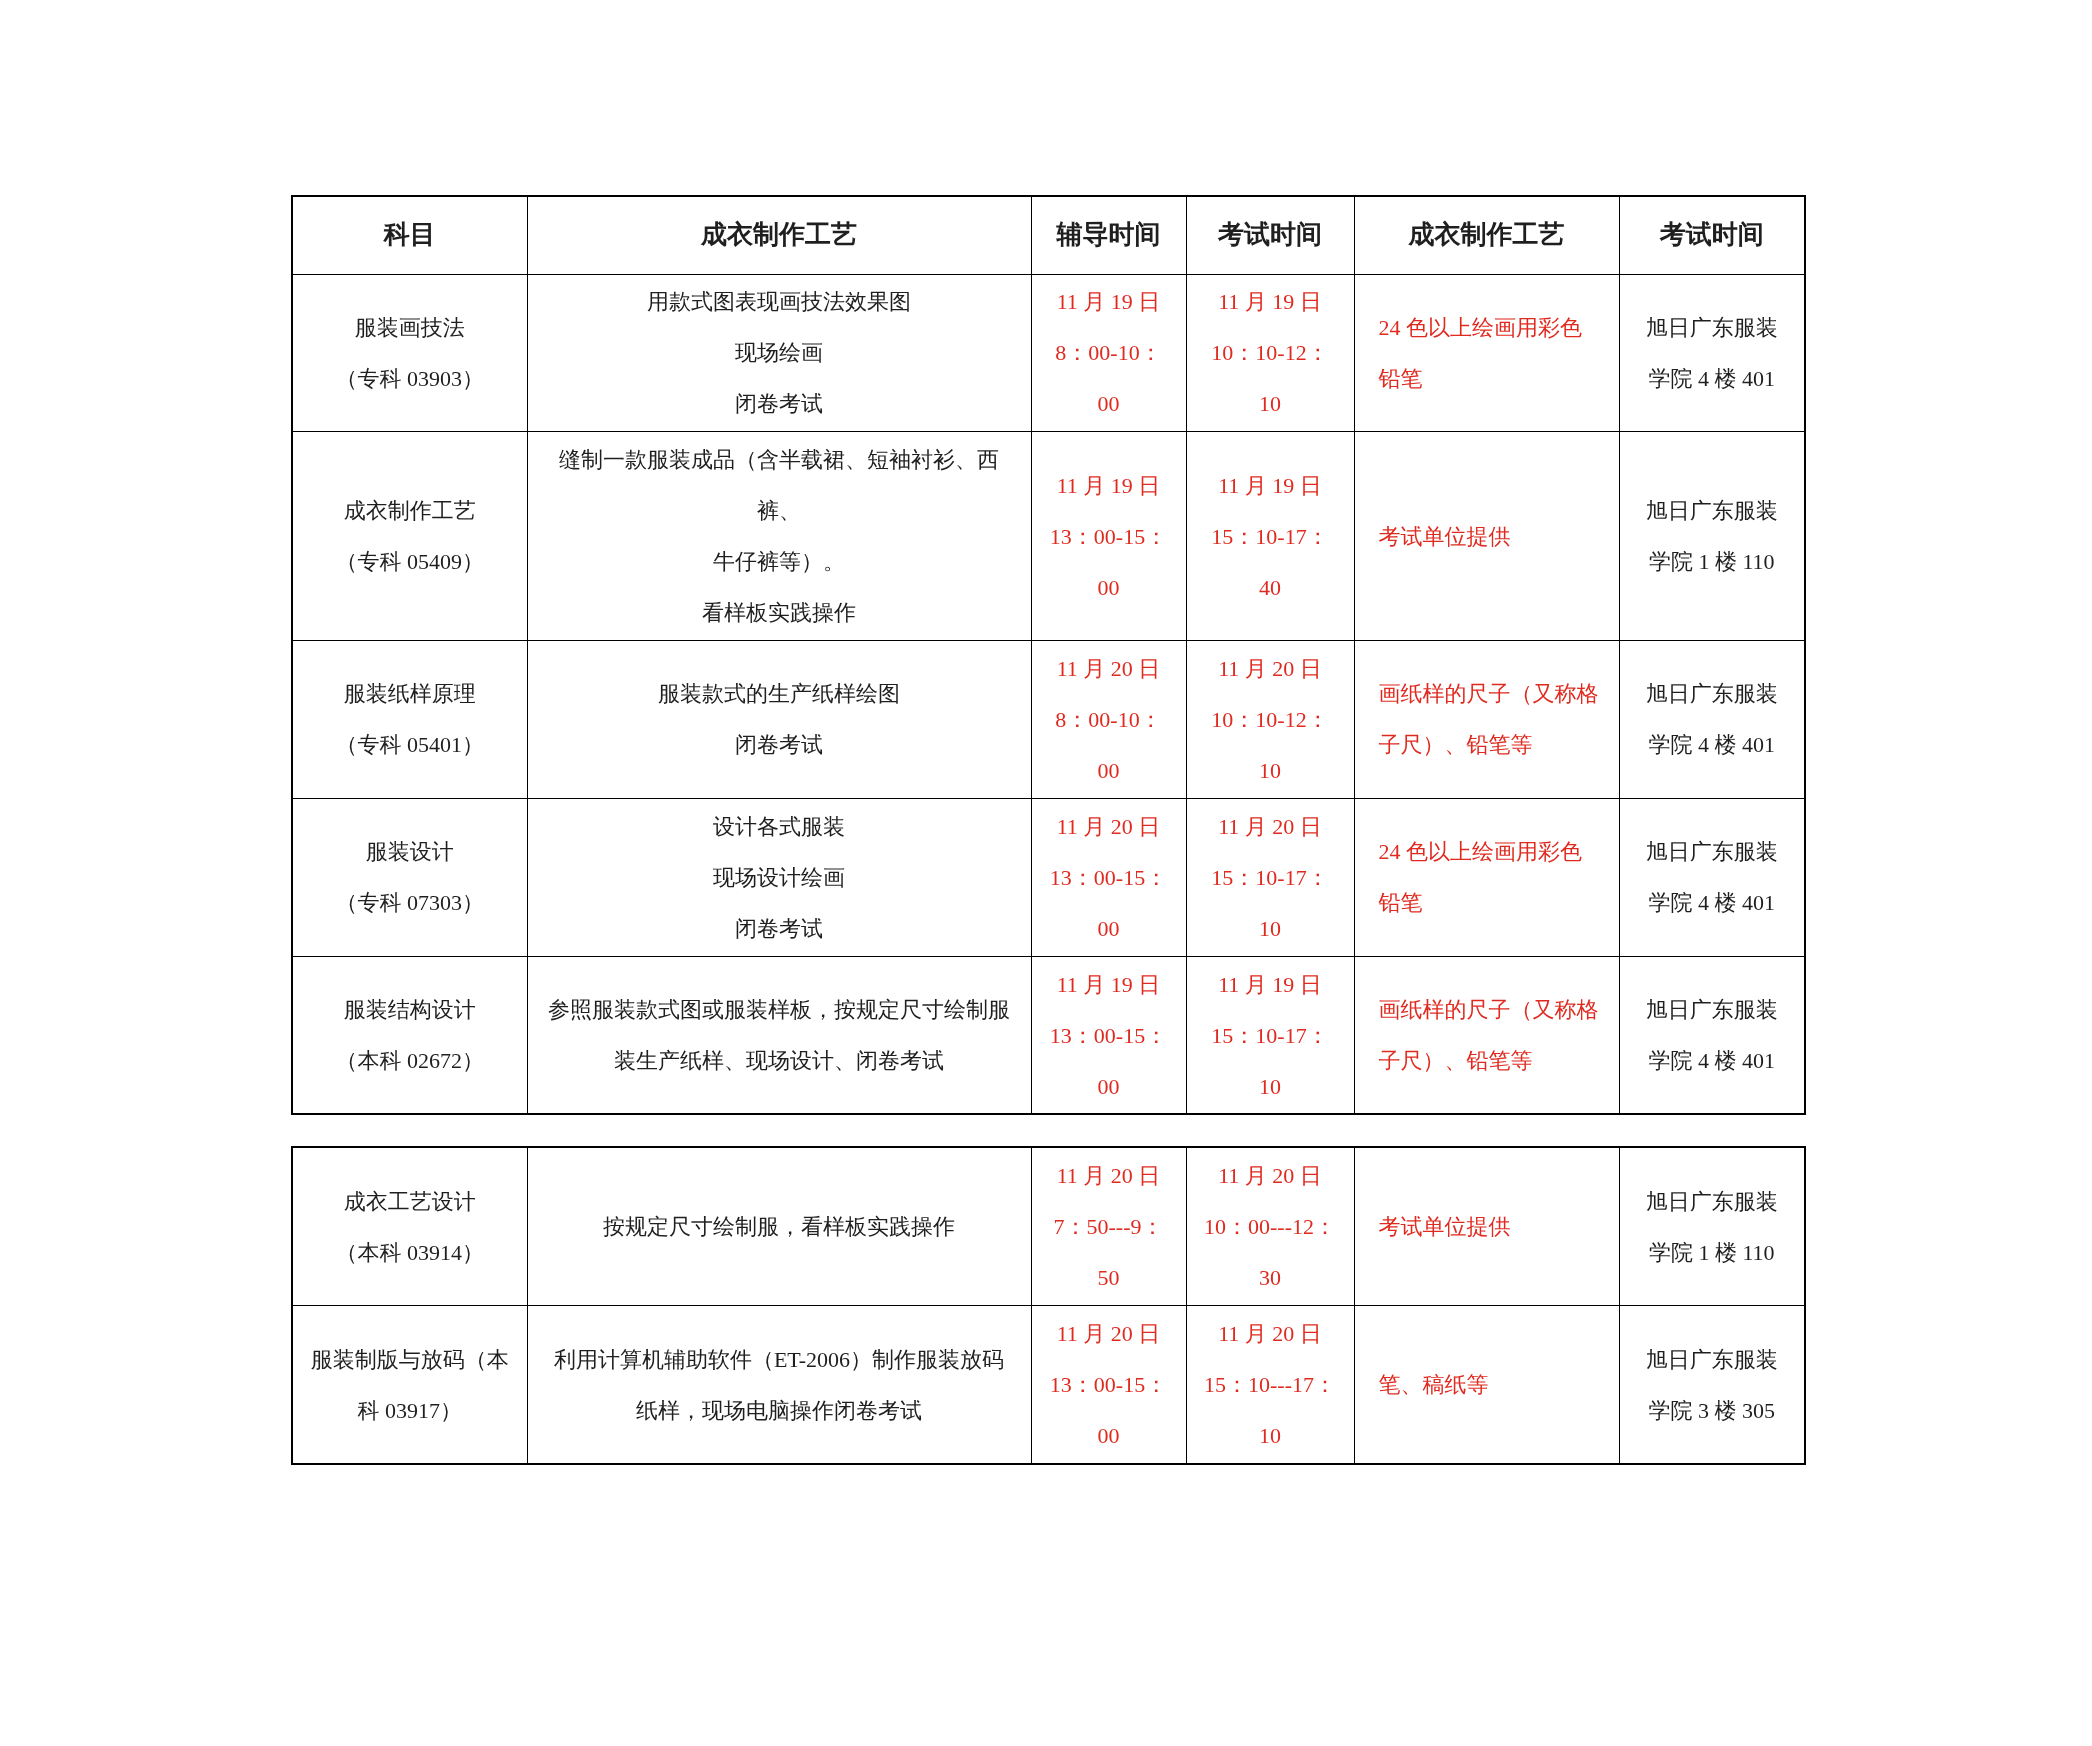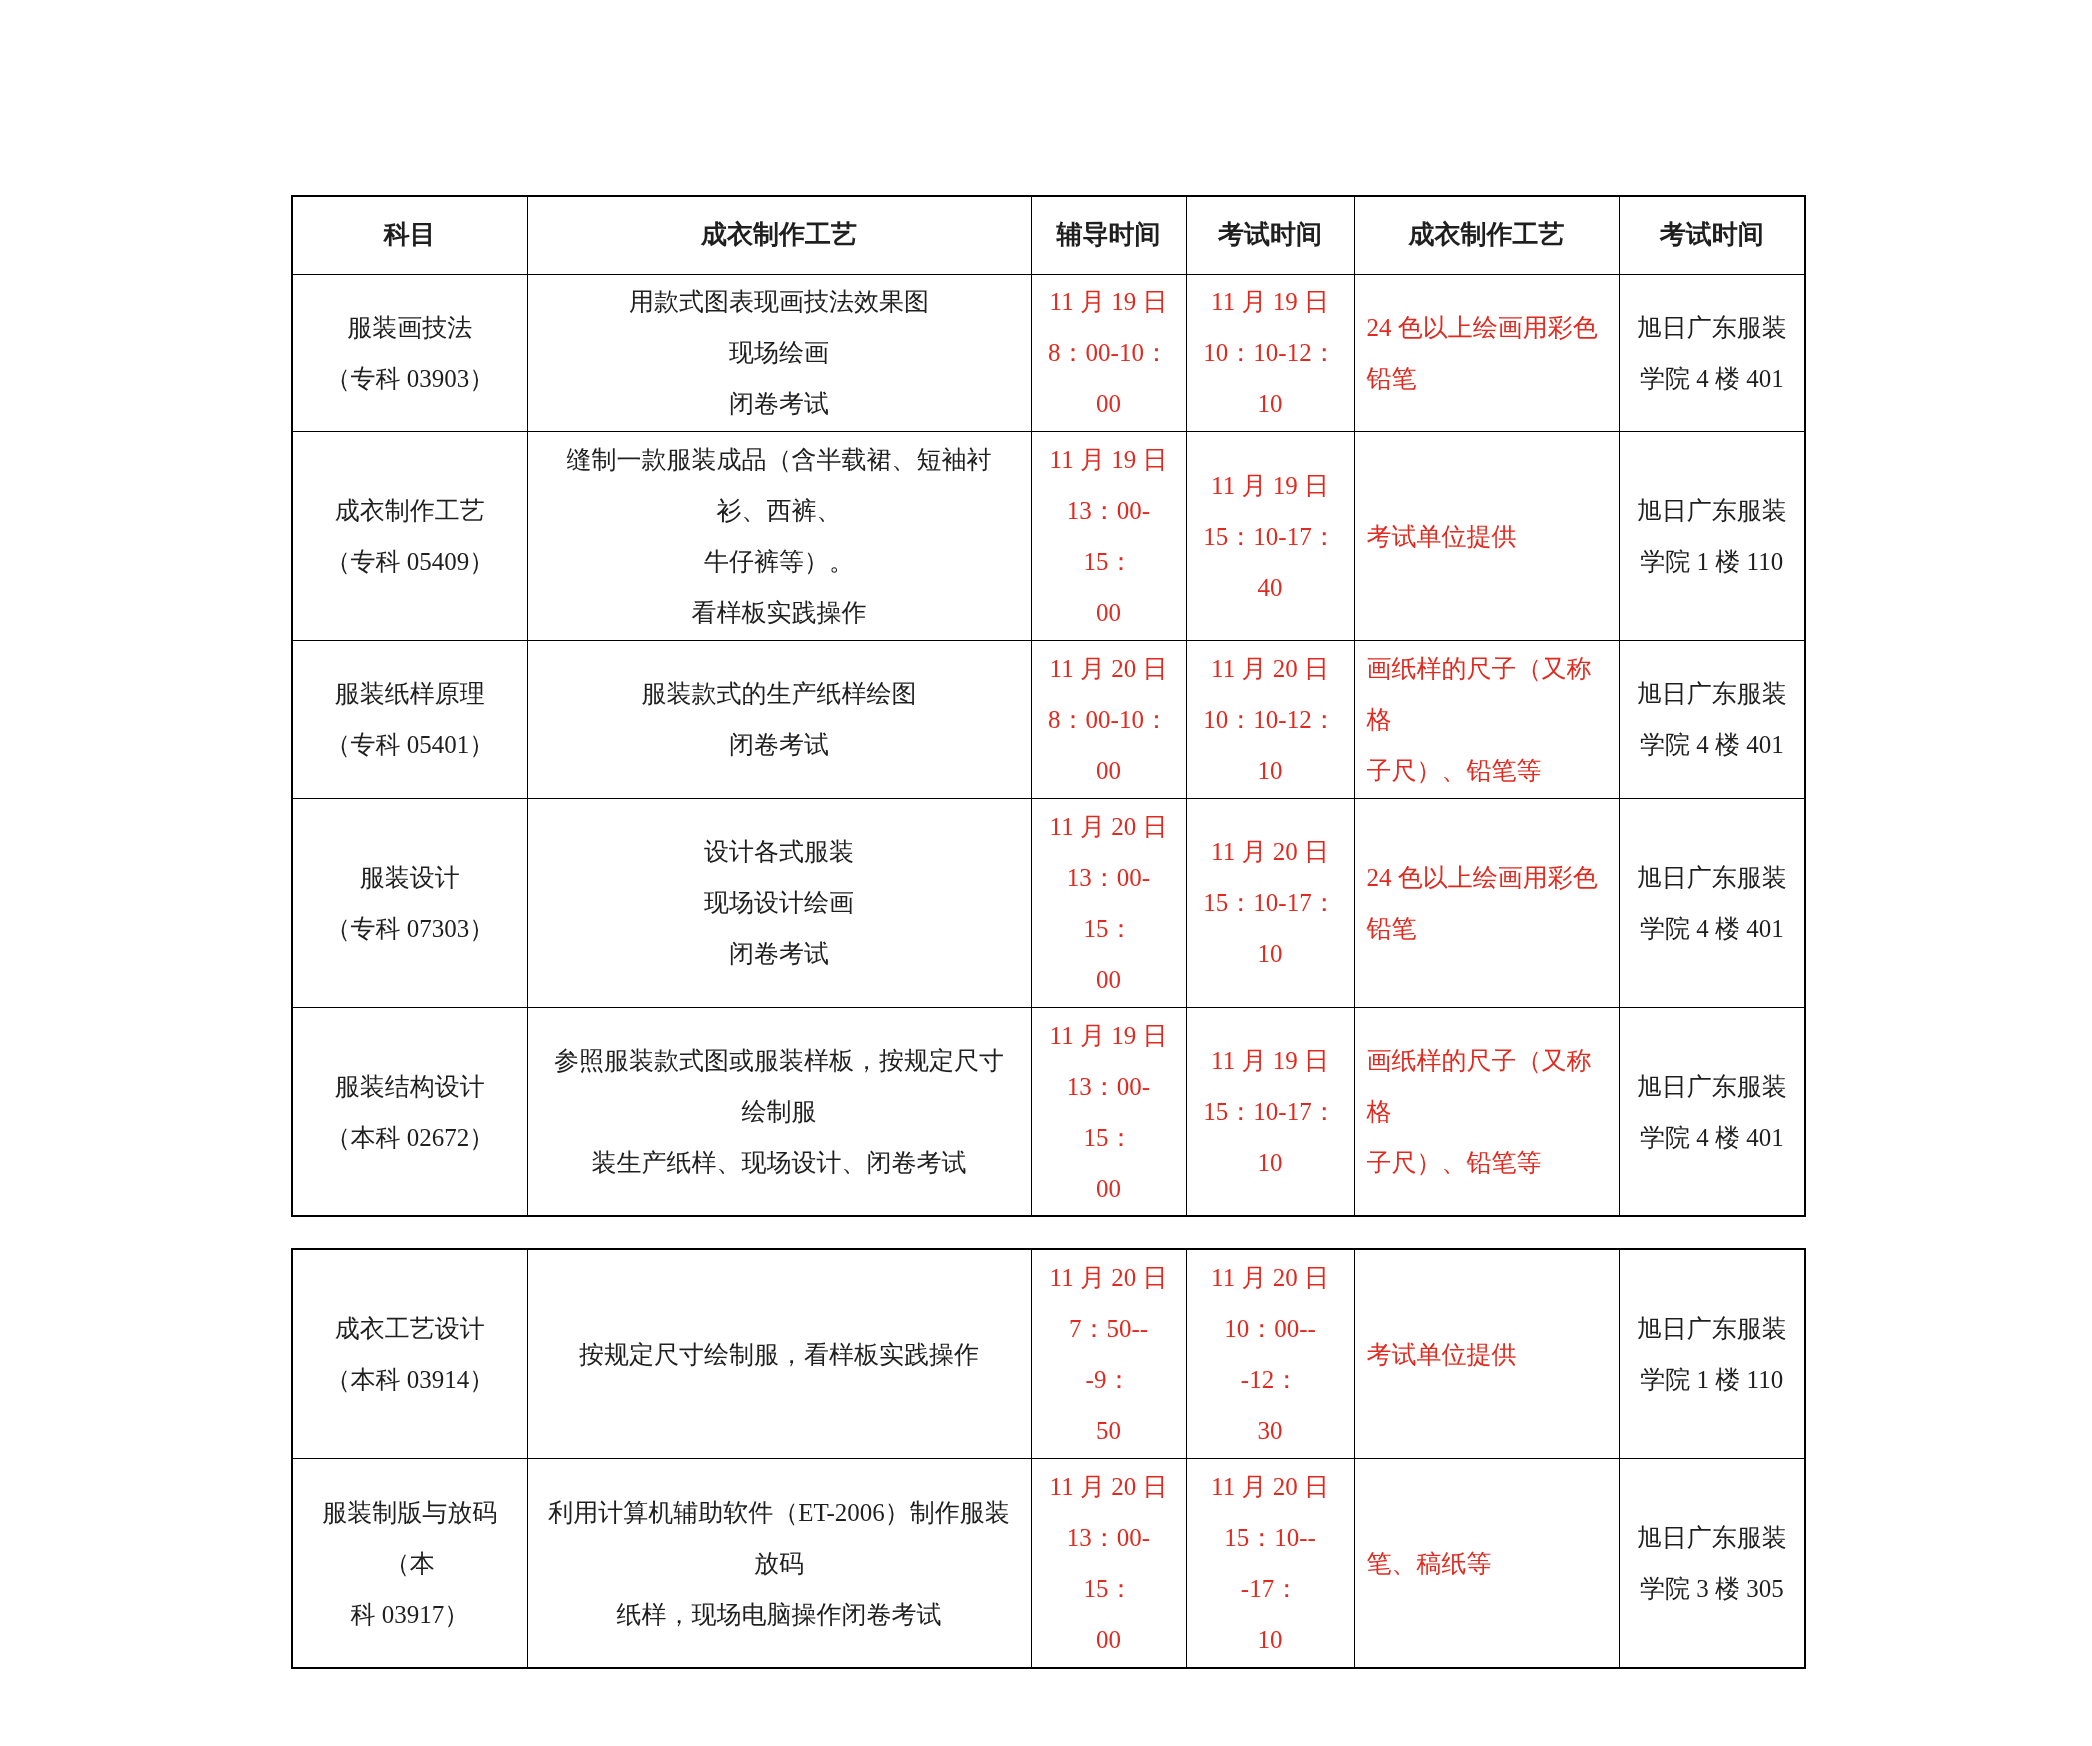--- a/index.html
+++ b/index.html
@@ -32,35 +32,35 @@
     border: 2.8px solid var(--border);
   }
   table.exam-table.t2 {
     margin-top: 31px;
   }
   th, td {
     border: 1.9px solid var(--border);
     white-space: pre-line;
     text-align: center;
     vertical-align: middle;
-    font-size: 25px;
+    font-size: 22px;
     line-height: 51px;
     padding: 1.9px 15px;
     overflow: hidden;
   }
   thead th {
     font-weight: bold;
     height: 78px;
     font-size: 26px;
     line-height: 1.25;
     padding: 1.9px 5.6px;
     margin-top: 24px;
   }
   tbody tr { height: 157px; }
-  .c-tools { text-align: left; padding-left: 12px; }
+  .c-tools { text-align: left; padding-left: 24px; }
   .red { color: var(--red); }
 </style>
 </head>
 <body>
 
 <div class="page">
 
   <table class="exam-table t1">
     <colgroup>
       <col style="width:235px">

